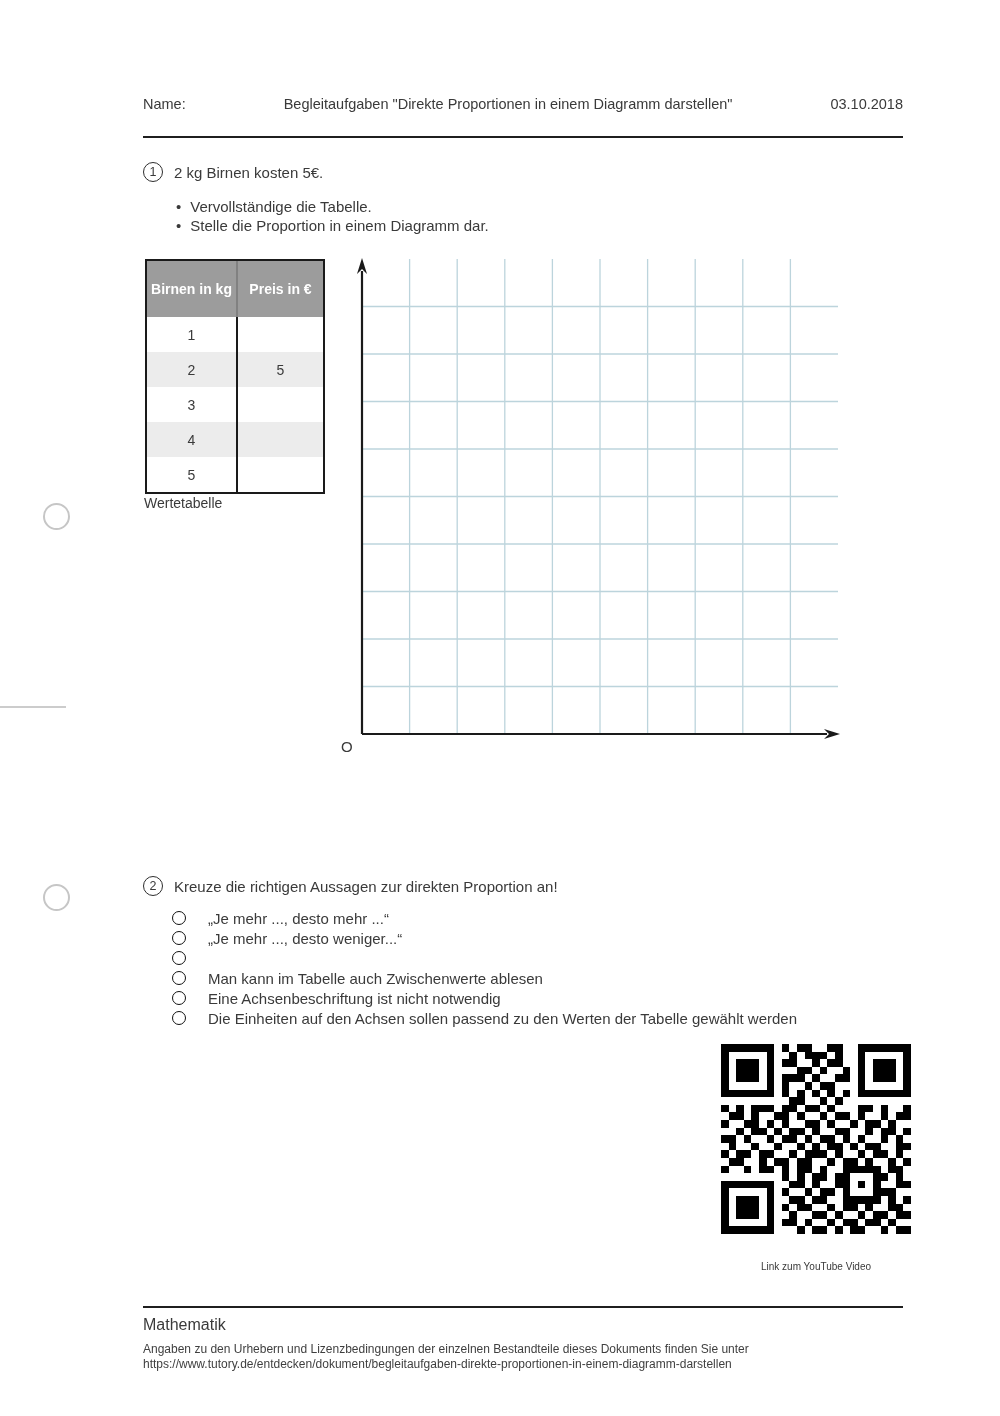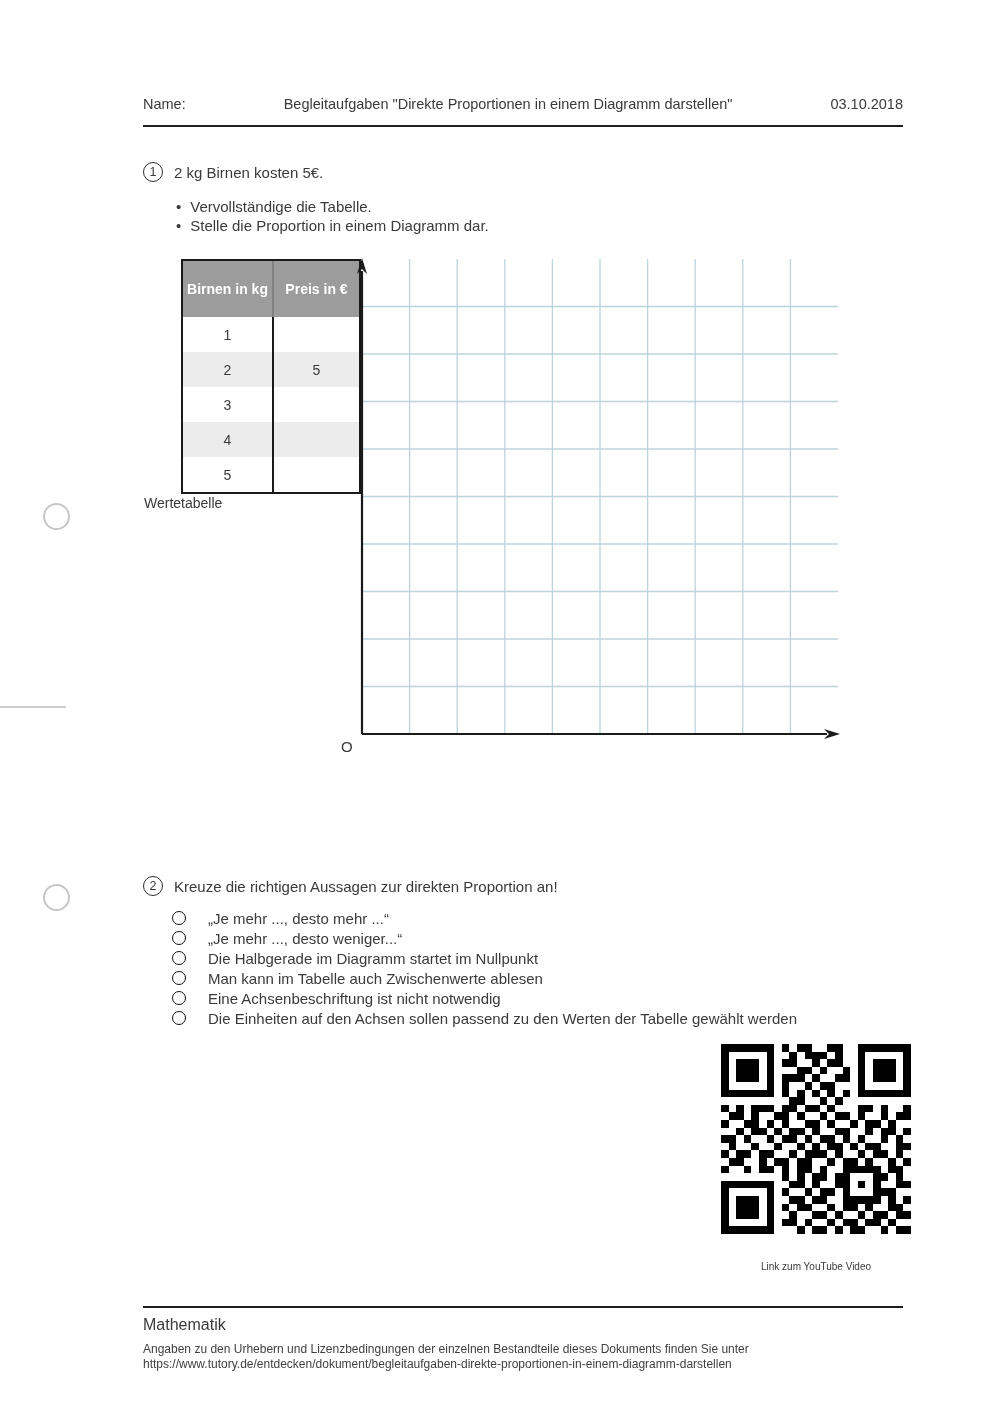--- a/index.html
+++ b/index.html
@@ -8,39 +8,39 @@
     font-family:"Liberation Sans",sans-serif;color:#3a3a3a;overflow:hidden;
   }
   
   .punch{position:absolute;width:27px;height:27px;border:2px solid #c6c6c6;border-radius:50%;box-sizing:border-box;background:#fff;}
   .punch-a{left:43px;top:503px;}
   .punch-b{left:43px;top:884px;}
   .fold{position:absolute;left:0;top:706px;width:66px;height:2px;background:#cccccc;}
 
   
   .header{position:absolute;left:143px;top:96px;width:760px;display:flex;align-items:flex-start;
-    border-bottom:2px solid #1f1f1f;padding-bottom:13px;font-size:14.5px;}
+    border-bottom:2px solid #1f1f1f;padding-bottom:24px;font-size:14.5px;}
   .hname{flex:0 0 auto;}
   .htitle{flex:1 1 auto;text-align:center;}
   .hdate{flex:0 0 auto;}
 
   
   .task{position:absolute;left:143px;display:flex;align-items:center;gap:11px;font-size:15px;}
   .task1{top:162px;}
   .task2{top:876px;}
   .badge{width:20px;height:20px;border:1.5px solid #2e2e2e;border-radius:50%;box-sizing:border-box;
     display:flex;align-items:center;justify-content:center;font-size:12.5px;flex:0 0 auto;}
 
   
   .bullets{position:absolute;left:176px;top:197px;font-size:15px;}
   .bullet{display:flex;align-items:flex-start;gap:9px;line-height:19px;}
   .bullet .dot::before{content:"•";font-size:15px;}
 
   
-  .vtable{position:absolute;left:145px;top:259px;width:176px;border:2px solid #1a1a1a;box-sizing:content-box;font-size:14px;margin-left:36px;}
+  .vtable{position:absolute;left:145px;top:259px;width:176px;border:2px solid #1a1a1a;box-sizing:content-box;font-size:14px;}
   .thead{display:flex;background:#9c9c9c;color:#ffffff;font-weight:bold;height:56px;}
   .th{display:flex;align-items:center;justify-content:center;text-align:center;line-height:18px;}
   .th1{width:89px;}
   .th2{width:85px;border-left:2px solid #818181;}
   .tr{display:flex;height:35px;}
   .tr.alt{background:#ececec;}
   .td{display:flex;align-items:center;justify-content:center;}
   .td1{width:89px;}
   .td2{width:85px;border-left:2px solid #1a1a1a;}
   .tcaption{position:absolute;left:144px;top:495px;font-size:14px;}
@@ -158,21 +158,20 @@
     <div class="option">
       <span class="radio"></span>
       <span class="olabel">„Je mehr ..., desto mehr ...“</span>
     </div>
     <div class="option">
       <span class="radio"></span>
       <span class="olabel">„Je mehr ..., desto weniger...“</span>
     </div>
     <div class="option">
       <span class="radio"></span>
-      <span class="olabel">Die Halbgerade im Diagramm startet im Nullpunkt</span>
     </div>
     <div class="option">
       <span class="radio"></span>
       <span class="olabel">Man kann im Tabelle auch Zwischenwerte ablesen</span>
     </div>
     <div class="option">
       <span class="radio"></span>
       <span class="olabel">Eine Achsenbeschriftung ist nicht notwendig</span>
     </div>
     <div class="option">

